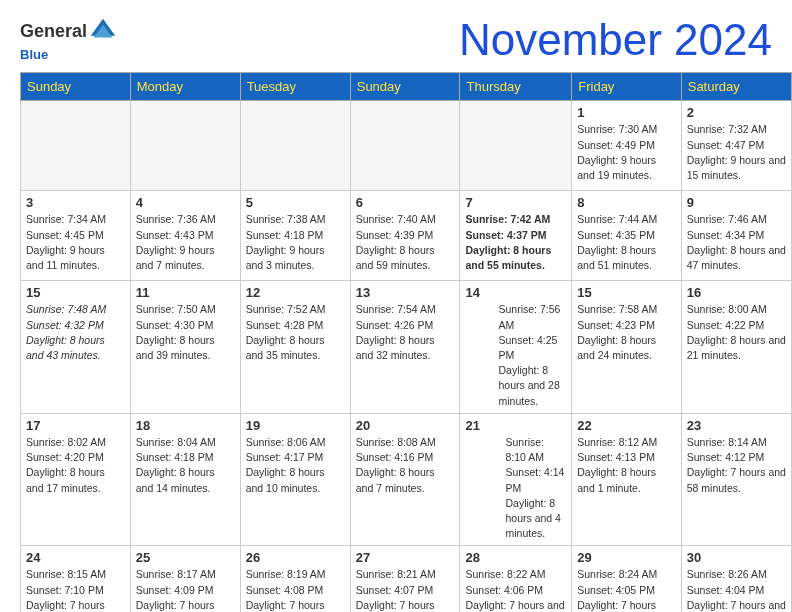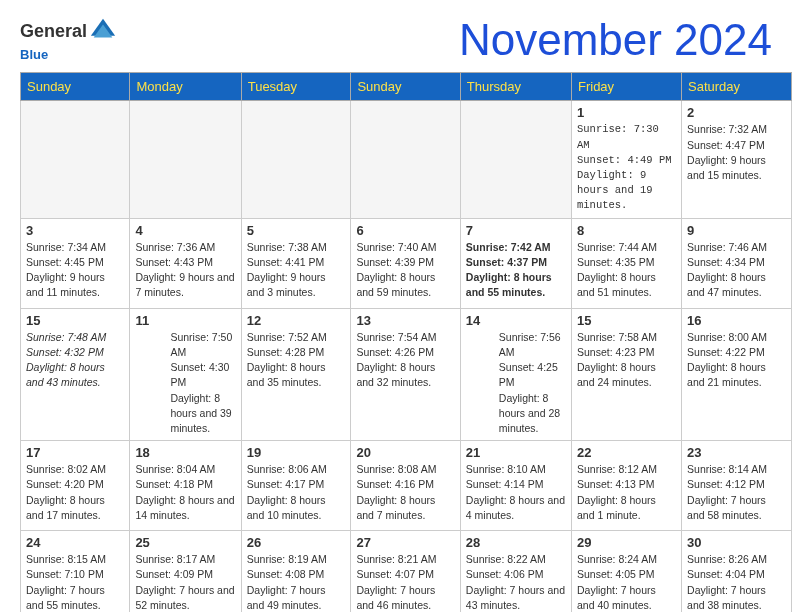--- a/index.html
+++ b/index.html
@@ -58,21 +58,21 @@
     </thead>
     <tbody id="calendar-body">
     <tr>
           <td class="empty"></td>
           <td class="empty"></td>
           <td class="empty"></td>
           <td class="empty"></td>
           <td class="empty"></td>
           <td>
             <div class="day-num">1</div>
-            <div class="day-info" style="white-space: pre-line; font-family: Liberation Mono, monospace;">Sunrise: 7:30 AM
+            <div class="day-info" style="white-space: pre-line;">Sunrise: 7:30 AM
 Sunset: 4:49 PM
 Daylight: 9 hours and 19 minutes.</div>
           </td>
           <td>
             <div class="day-num">2</div>
             <div class="day-info" style="white-space: pre-line;">Sunrise: 7:32 AM
 Sunset: 4:47 PM
 Daylight: 9 hours and 15 minutes.</div>
           </td>
         </tr>
@@ -85,21 +85,21 @@
           </td>
           <td>
             <div class="day-num">4</div>
             <div class="day-info" style="white-space: pre-line;">Sunrise: 7:36 AM
 Sunset: 4:43 PM
 Daylight: 9 hours and 7 minutes.</div>
           </td>
           <td>
             <div class="day-num">5</div>
             <div class="day-info" style="white-space: pre-line;">Sunrise: 7:38 AM
-Sunset: 4:41 PM
+Sunset: 4:18 PM
 Daylight: 9 hours and 3 minutes.</div>
           </td>
           <td>
             <div class="day-num">6</div>
             <div class="day-info" style="white-space: pre-line;">Sunrise: 7:40 AM
 Sunset: 4:39 PM
 Daylight: 8 hours and 59 minutes.</div>
           </td>
           <td>
             <div class="day-num">7</div>
@@ -122,21 +122,21 @@
         </tr>
         <tr>
           <td>
             <div class="day-num">15</div>
             <div class="day-info" style="white-space: pre-line; font-style: italic;">Sunrise: 7:48 AM
 Sunset: 4:32 PM
 Daylight: 8 hours and 43 minutes.</div>
           </td>
           <td>
             <div class="day-num">11</div>
-            <div class="day-info" style="white-space: pre-line; margin-left: 35px;">Sunrise: 7:50 AM
+            <div class="day-info" style="white-space: pre-line;">Sunrise: 7:50 AM
 Sunset: 4:30 PM
 Daylight: 8 hours and 39 minutes.</div>
           </td>
           <td>
             <div class="day-num">12</div>
             <div class="day-info" style="white-space: pre-line;">Sunrise: 7:52 AM
 Sunset: 4:28 PM
 Daylight: 8 hours and 35 minutes.</div>
           </td>
           <td>
@@ -184,21 +184,21 @@
 Daylight: 8 hours and 10 minutes.</div>
           </td>
           <td>
             <div class="day-num">20</div>
             <div class="day-info" style="white-space: pre-line;">Sunrise: 8:08 AM
 Sunset: 4:16 PM
 Daylight: 8 hours and 7 minutes.</div>
           </td>
           <td>
             <div class="day-num">21</div>
-            <div class="day-info" style="white-space: pre-line;">Sunrise: 8:10 AM
+            <div class="day-info" style="white-space: pre-line; margin-left: 40px;">Sunrise: 8:10 AM
 Sunset: 4:14 PM
 Daylight: 8 hours and 4 minutes.</div>
           </td>
           <td>
             <div class="day-num">22</div>
             <div class="day-info" style="white-space: pre-line;">Sunrise: 8:12 AM
 Sunset: 4:13 PM
 Daylight: 8 hours and 1 minute.</div>
           </td>
           <td>

